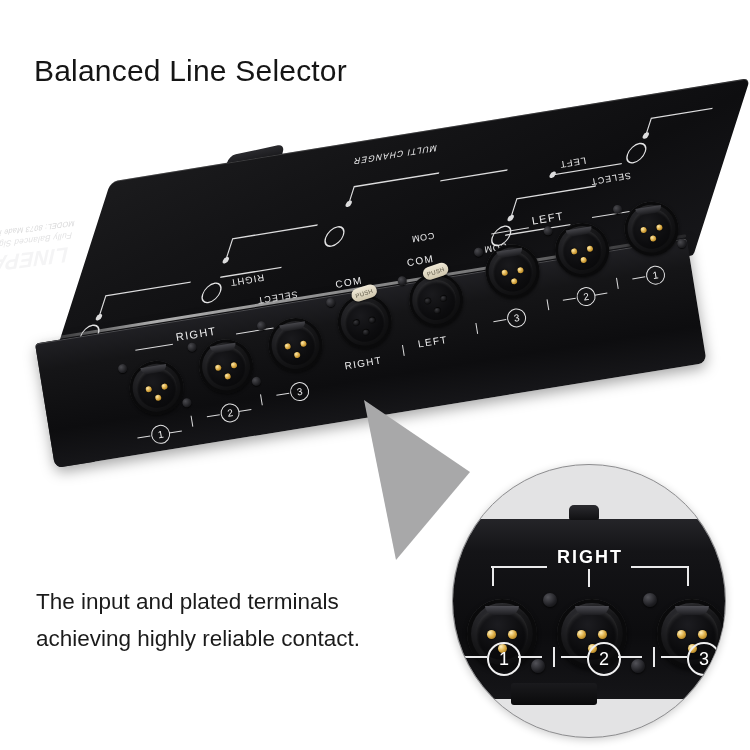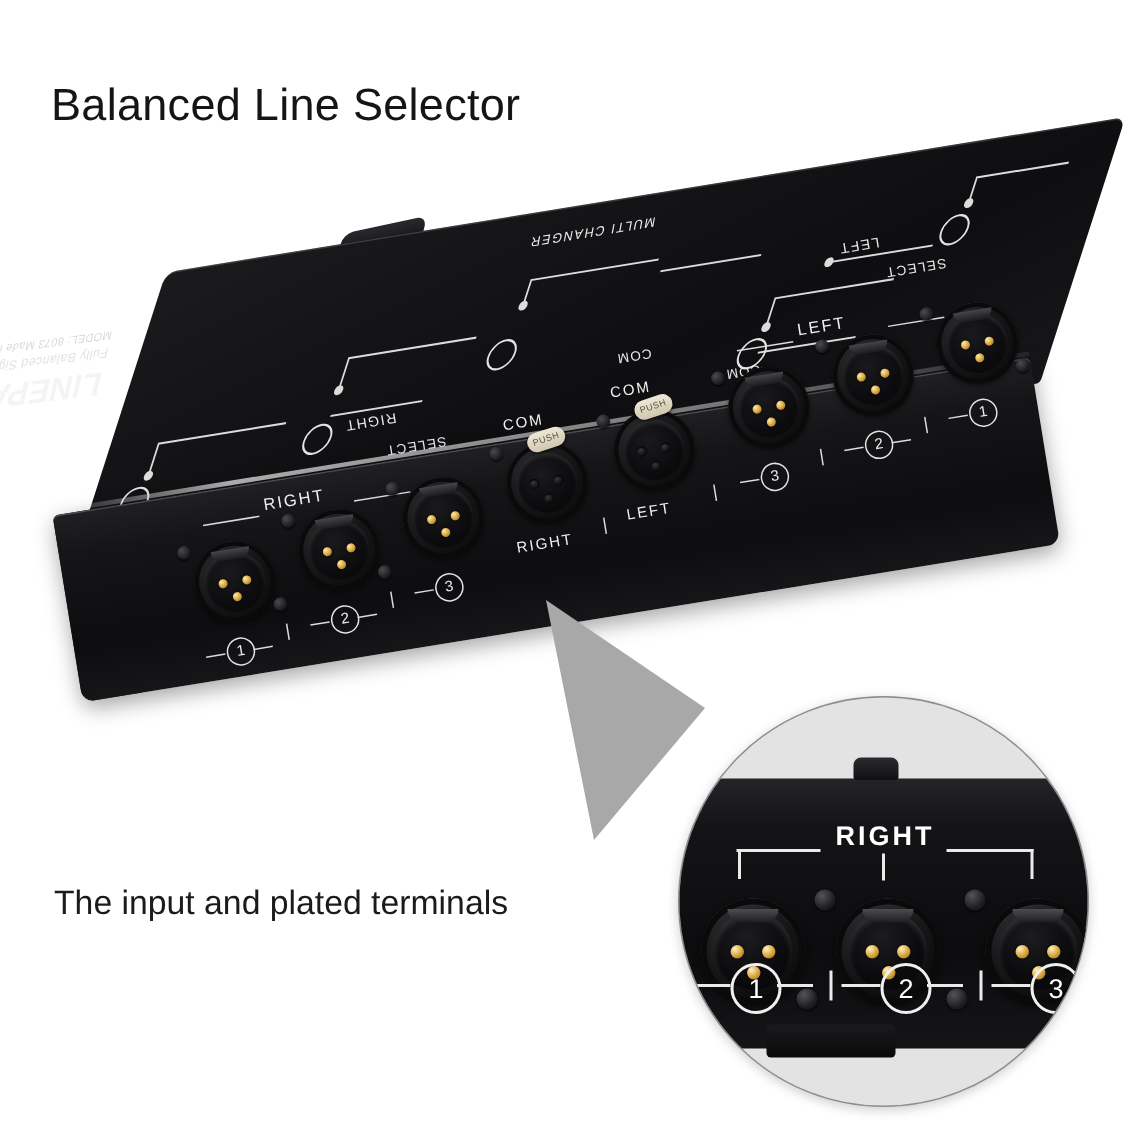--- a/index.html
+++ b/index.html
@@ -448,15 +448,16 @@
 
       <div class="mag-num" style="left:234px;top:177px;">3</div>
       <div class="mag-hline" style="left:208px;top:191px;width:26px;"></div>
       <div class="mag-hline" style="left:265px;top:191px;width:14px;"></div>
 
     </div>
   </div>
 
   <div class="bodycopy">
     <div class="ln">The input and plated terminals</div>
+    <div class="ln">achieving highly reliable contact.</div>
   </div>
 
 </div>
 
 </body></html>

